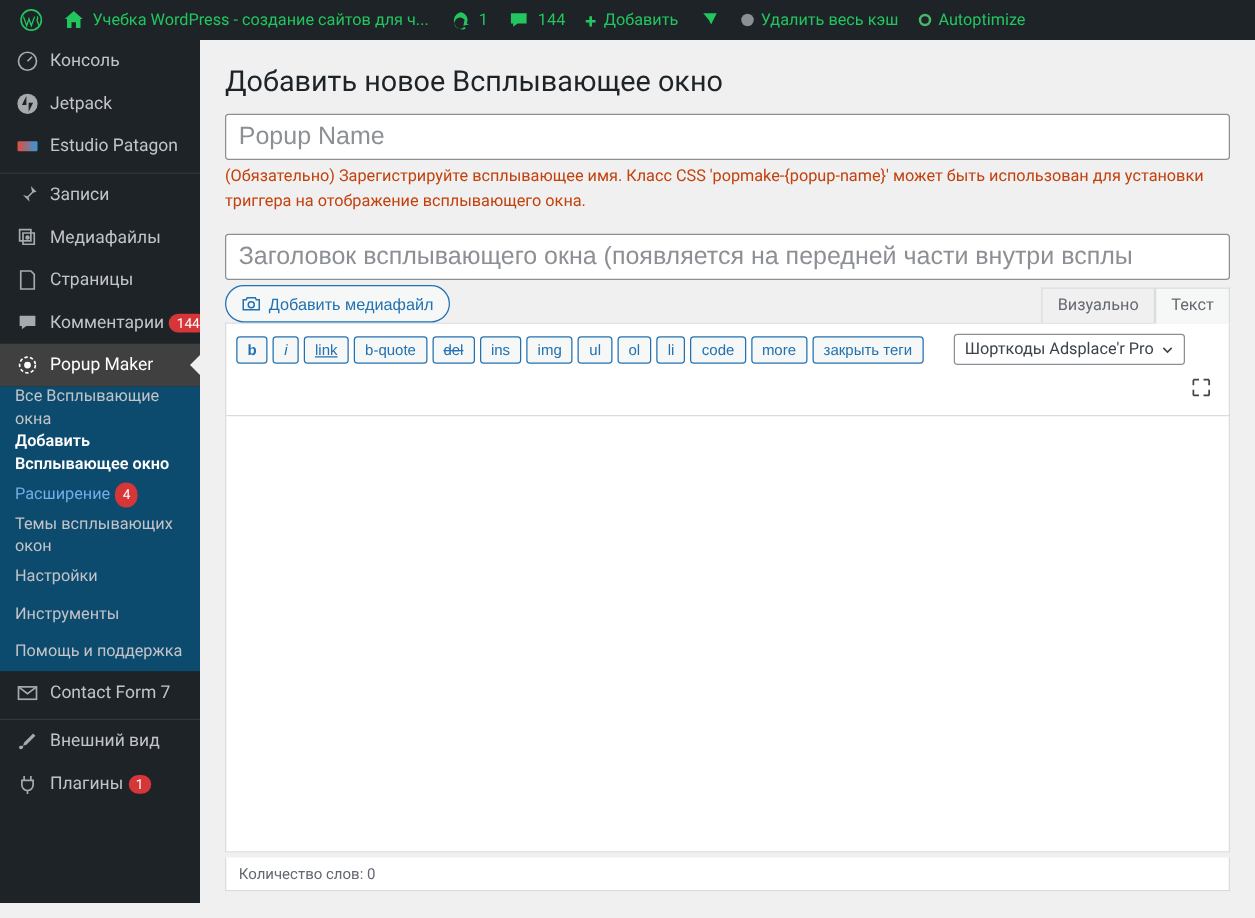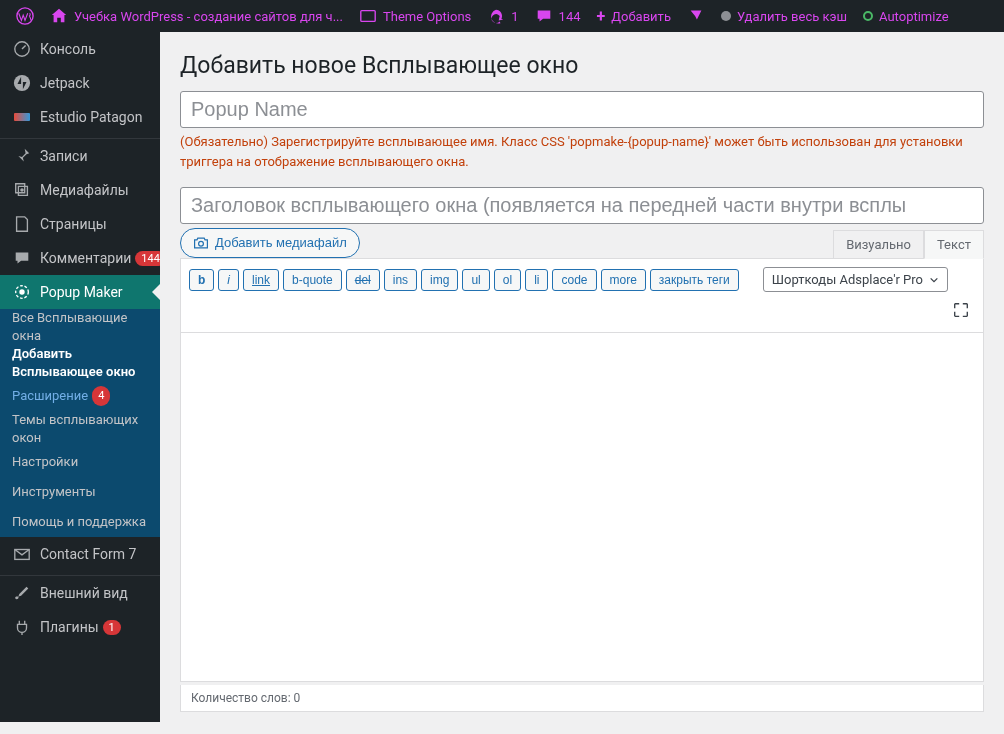--- a/index.html
+++ b/index.html
@@ -1,48 +1,48 @@
 <!DOCTYPE html>
 <html><head>
 <meta charset="utf-8">
 <style>
 *{box-sizing:border-box;margin:0;padding:0}
 body{font-family:-apple-system,BlinkMacSystemFont,"Segoe UI",Roboto,sans-serif;font-size:13px;color:#3c434a;background:#f0f0f1;width:1004px;height:734px;overflow:hidden}
 
 
-#topbar{height:32px;background:#1d2327;color:#d946ef;display:flex;align-items:center;padding:0 8px;font-size:13px}
+#topbar{height:32px;background:#1d2327;color:#22c55e;display:flex;align-items:center;padding:0 8px;font-size:13px}
 #topbar .ti{display:flex;align-items:center;padding:0 8px;height:32px;cursor:pointer;gap:6px}
 #topbar .dot{width:10px;height:10px;border-radius:50%;display:inline-block}
 #topbar .dot.gray{background:#8c8f94}
 #topbar .dot.green{border:2px solid #4ab866;background:transparent}
 
 
 #sidebar{position:absolute;top:32px;left:0;bottom:12px;width:160px;background:#1d2327;color:#c3c4c7;font-size:14px;overflow-y:auto}
 .menu-item{display:flex;align-items:center;padding:0 12px;height:34px;cursor:pointer;position:relative}
 .menu-item .icon{width:20px;height:20px;margin-right:8px;display:flex;align-items:center;justify-content:center;color:#a7aaad;flex-shrink:0}
-.menu-item.active{background:#0f766e;color:#fff}
+.menu-item.active{background:#404040;color:#fff}
 .menu-item.active .icon{color:#fff}
 .menu-item.active::after{content:"";position:absolute;right:0;top:50%;margin-top:-8px;border:8px solid transparent;border-right-color:#f0f0f1}
 .menu-item .badge{background:#d63638;color:#fff;border-radius:10px;padding:1px 6px;font-size:11px;margin-left:4px}
 .submenu{background:#0c4a6e}
 .submenu .menu-item{padding-left:12px;font-size:13px;height:auto;min-height:30px;line-height:18px}
 .submenu .menu-item.current{color:#fff;font-weight:600}
 .submenu .menu-item .txt{white-space:normal}
 .sep-line{height:5px;border-bottom:1px solid #32373c;margin:0}
 .ep-icon{width:16px;height:8px;background:linear-gradient(to right,#e74c3c,#3498db);border-radius:1px}
 .plus{font-size:16px;font-weight:bold}
 
 
 #content{position:absolute;top:32px;left:160px;right:0;bottom:0;padding:20px 20px 14px 20px;overflow-y:auto}
 h1.title{font-size:23px;font-weight:400;color:#1d2327;margin-bottom:12px}
 .big-input{width:100%;height:37px;padding:4px 10px;font-size:20px;color:#8c8f94;border:1px solid #8c8f94;border-radius:3px;background:#fff;margin-bottom:4px}
 .big-input::placeholder{color:#8c8f94}
 .help{font-size:13px;color:#c2410c;margin-bottom:16px;line-height:1.5}
 .editor-toolbar-top{display:flex;align-items:flex-end;justify-content:space-between;margin-bottom:0}
-.media-btn{display:inline-flex;align-items:flex-start;gap:6px;padding:6px 12px;border:1px solid #2271b1;color:#2271b1;background:#f6f7f7;border-radius:15px;cursor:pointer;font-size:13px}
+.media-btn{display:inline-flex;align-items:center;gap:6px;padding:6px 12px;border:1px solid #2271b1;color:#2271b1;background:#f6f7f7;border-radius:15px;cursor:pointer;font-size:13px}
 .tabs{display:flex}
 .tab{padding:6px 12px;border:1px solid #dcdcde;border-bottom:none;background:#f0f0f1;cursor:pointer;font-size:13px;color:#646970}
 .tab.active{background:#f6f7f7;border-bottom:1px solid #f6f7f7;margin-bottom:-1px}
 .qt-bar{display:flex;align-items:center;gap:4px;padding:8px;border:1px solid #dcdcde;border-bottom:none;background:#fff;flex-wrap:wrap}
 .qt-btn{padding:3px 8px;border:1px solid #2271b1;color:#2271b1;background:#f6f7f7;border-radius:3px;cursor:pointer;font-size:12px}
 .qt-btn.strike{text-decoration:line-through}
 .shortcode-sel{margin-left:20px;padding:4px 8px;border:1px solid #8c8f94;border-radius:3px;background:#fff;font-size:13px;color:#3c434a;cursor:pointer;display:flex;align-items:center;gap:6px}
 .fullscreen{margin-left:auto;width:28px;height:28px;display:flex;align-items:center;justify-content:center;cursor:pointer}
 .editor-area{width:100%;height:350px;border:1px solid #dcdcde;border-top:1px solid #dcdcde;padding:10px;font-family:Consolas,monospace;font-size:13px;resize:none;background:#fff}
 .status-bar{border:1px solid #dcdcde;border-top:none;padding:6px 10px;font-size:12px;color:#646970;background:#fff}
@@ -57,26 +57,20 @@
       <svg viewBox="0 0 20 20">
         <circle cx="10" cy="10" r="9" fill="none" stroke="currentColor" stroke-width="1.5"></circle>
         <path d="M3 7l3 8 2-6 2 6 3-8M15 7c1 0 1 2 0 3l2 5" fill="none" stroke="currentColor" stroke-width="1.2"></path>
       </svg>
     </div>
   <div class="ti">
       <svg viewBox="0 0 20 20">
         <path d="M10 2l8 7h-2v8h-4v-5H8v5H4v-8H2z"></path>
       </svg>
       <span>Учебка WordPress - создание сайтов для ч...</span>
-    </div>
-  <div class="ti">
-      <svg viewBox="0 0 20 20">
-        <rect x="2" y="4" width="16" height="12" rx="1" fill="none" stroke="currentColor" stroke-width="1.5"></rect>
-      </svg>
-      <span>Theme Options</span>
     </div>
   <div class="ti">
       <svg viewBox="0 0 20 20">
         <path d="M10 3a7 7 0 0 1 6 10l2 1-5 1 1-5 1 2a5 5 0 1 0-1 4l1 2A7 7 0 1 1 10 3z"></path>
       </svg>
       <span>1</span>
     </div>
   <div class="ti">
       <svg viewBox="0 0 20 20">
         <path d="M3 4h14v9H9l-4 3v-3H3z"></path>

